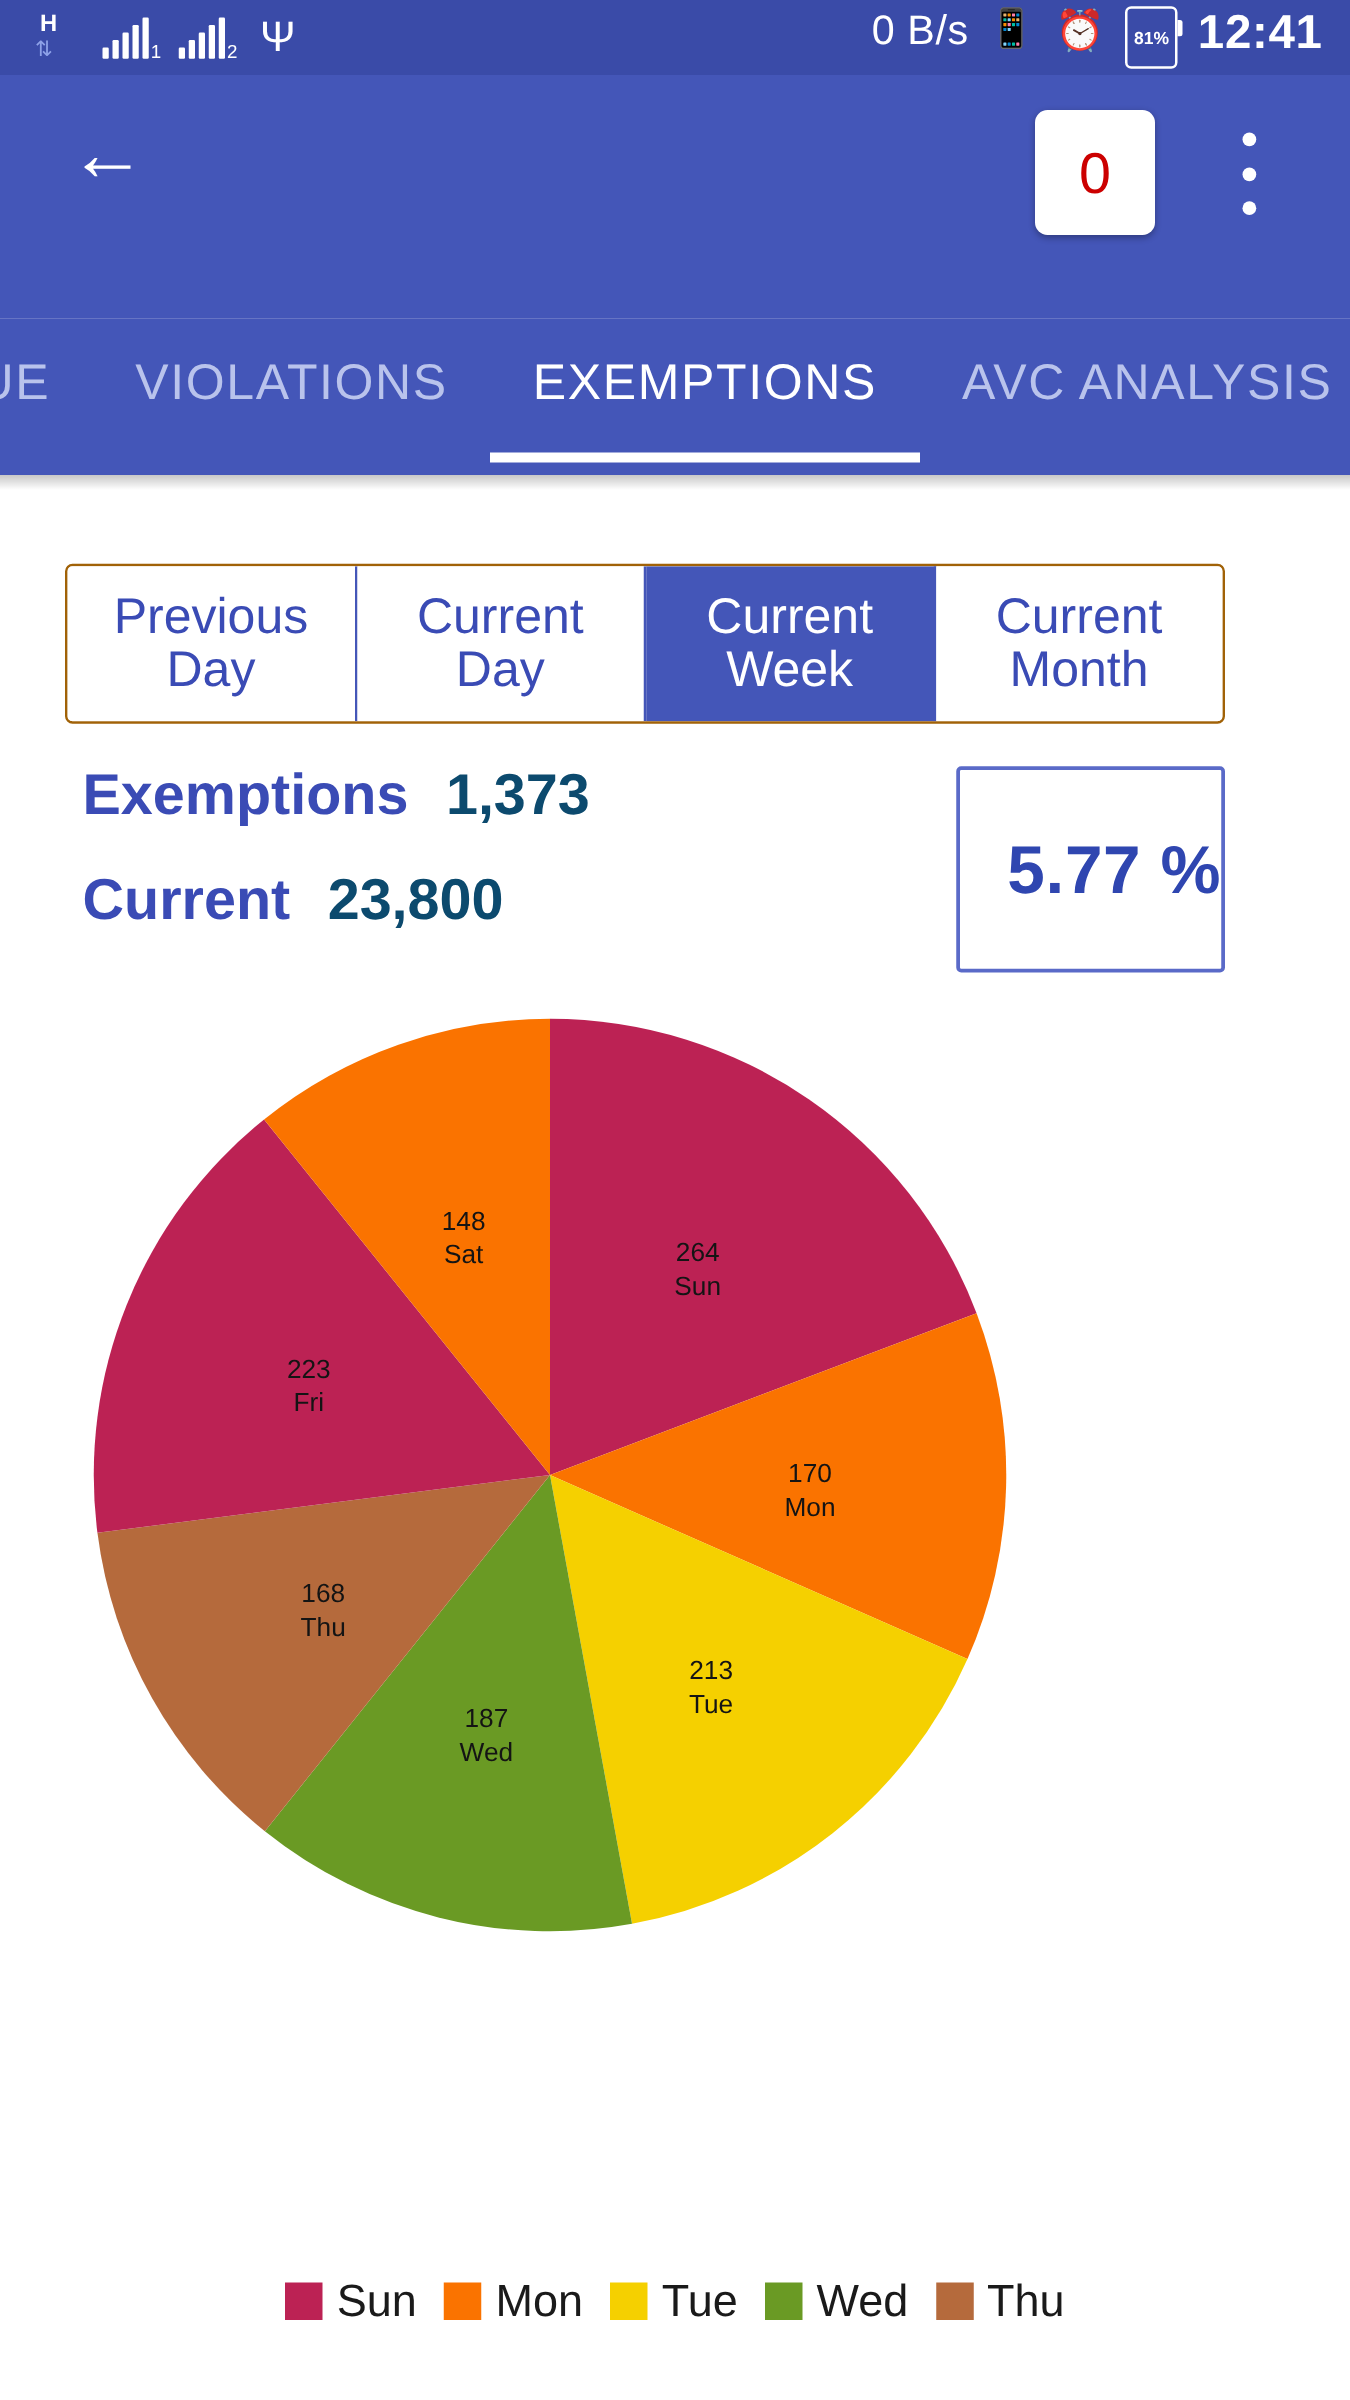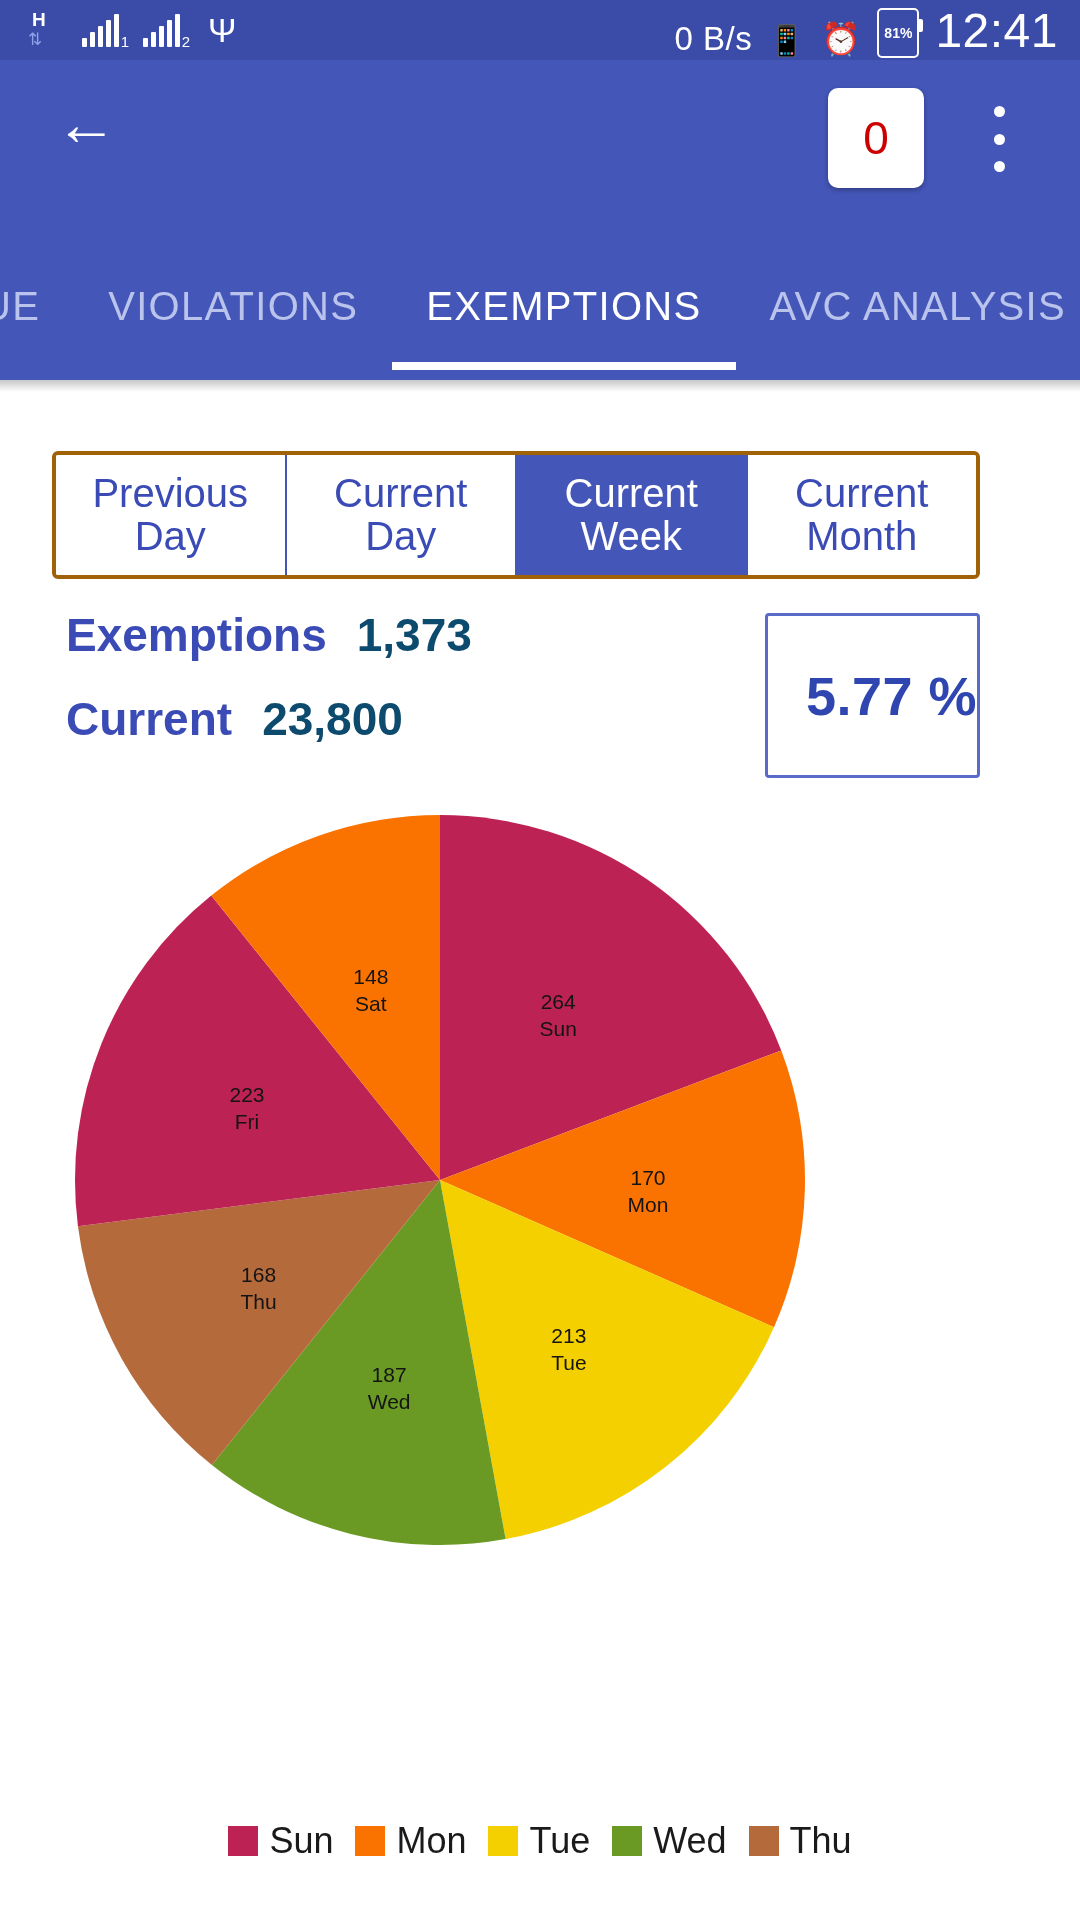--- a/index.html
+++ b/index.html
@@ -11,21 +11,21 @@
   }
 
   
   .status-bar{
     position:absolute; left:0; top:0; width:1080px; height:60px;
     background:#3A4BA8; color:#ffffff;
     display:flex; align-items:center; justify-content:space-between;
     padding: 0 22px 0 26px;
   }
   .sb-left{ display:flex; align-items:center; gap:14px; }
-  .sb-right{ display:flex; align-items:flex-end; gap:16px; }
+  .sb-right{ display:flex; align-items:flex-start; gap:16px; }
   .ic-hspa{ position:relative; width:42px; height:42px; }
   .ic-hspa .h{ position:absolute; left:6px; top:1px; font-size:19px; font-weight:700; line-height:1; }
   .ic-hspa .ar{ position:absolute; left:2px; top:20px; font-size:17px; color:#8ea2e8; letter-spacing:-2px;}
   .bars{ display:flex; align-items:flex-end; gap:3px; height:34px; position:relative; padding-right:10px;}
   .bars i{ display:block; width:5px; background:#fff; border-radius:1px;}
   .bars i:nth-child(1){height:9px}
   .bars i:nth-child(2){height:15px}
   .bars i:nth-child(3){height:21px}
   .bars i:nth-child(4){height:27px}
   .bars i:nth-child(5){height:33px}
@@ -35,21 +35,21 @@
   .vib{ font-size:30px; }
   .alarm{ font-size:32px; }
   .battery{
     border:2.5px solid #fff; border-radius:5px; padding:15px 5px;
     font-size:14px; font-weight:600; position:relative;
   }
   .battery:after{
     content:""; position:absolute; right:-6px; top:9px;
     width:4px; height:13px; background:#fff; border-radius:0 2px 2px 0;
   }
-  .clock{ font-size:48px; font-weight:400; letter-spacing:0.5px;}
+  .clock{ font-size:38px; font-weight:700; letter-spacing:0.5px;}
 
   
   .appbar{
     position:absolute; left:0; top:60px; width:1080px; height:195px;
     background:#4456B8;
   }
   .back-arrow{
     position:absolute; left:52px; top:34px; width:68px; height:68px;
     color:#fff; font-size:62px; line-height:60px; font-weight:300;
     cursor:pointer; text-align:center;
@@ -94,21 +94,21 @@
     position:absolute; left:0; right:0; bottom:-13px; height:8px; background:#fff;
   }
   .shadowline{
     position:absolute; left:0; top:380px; width:1080px; height:12px;
     background:linear-gradient(to bottom, rgba(0,0,0,.22), rgba(0,0,0,0));
   }
 
   
   .filters{
     position:absolute; left:52px; top:451px; width:928px; height:128px;
-    border:4px solid #a16207; border-radius:6px;
+    border:2px solid #a16207; border-radius:6px;
     display:flex; overflow:hidden; background:#fff;
   }
   .filter{
     flex:1; display:flex; align-items:center; justify-content:center;
     text-align:center; font-size:40px; color:#3A4BB5; line-height:1.08;
     border-right:2px solid #4456B8; cursor:pointer; background:#fff;
     padding:0 6px;
   }
   .filter:last-child{ border-right:none; }
   .filter.active{ background:#4456B8; color:#ffffff; }

